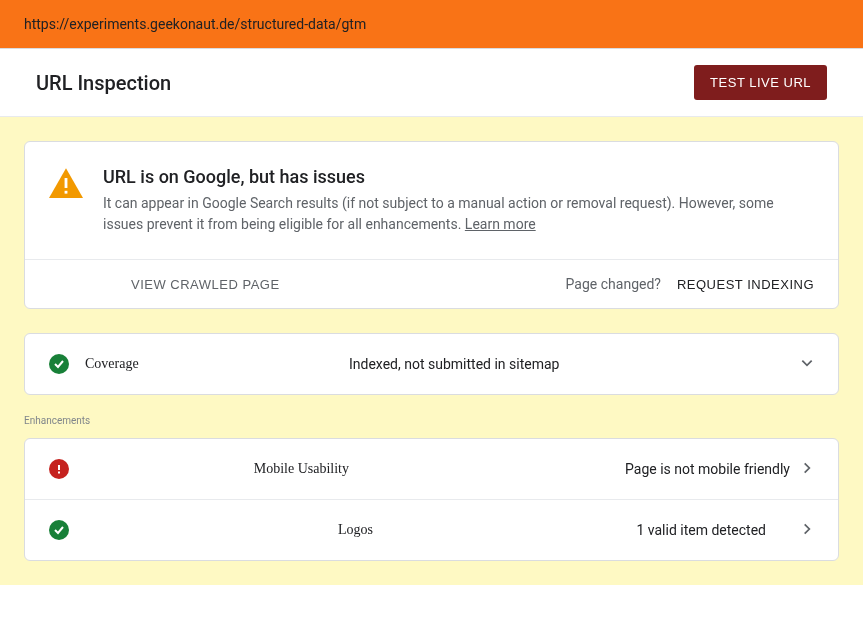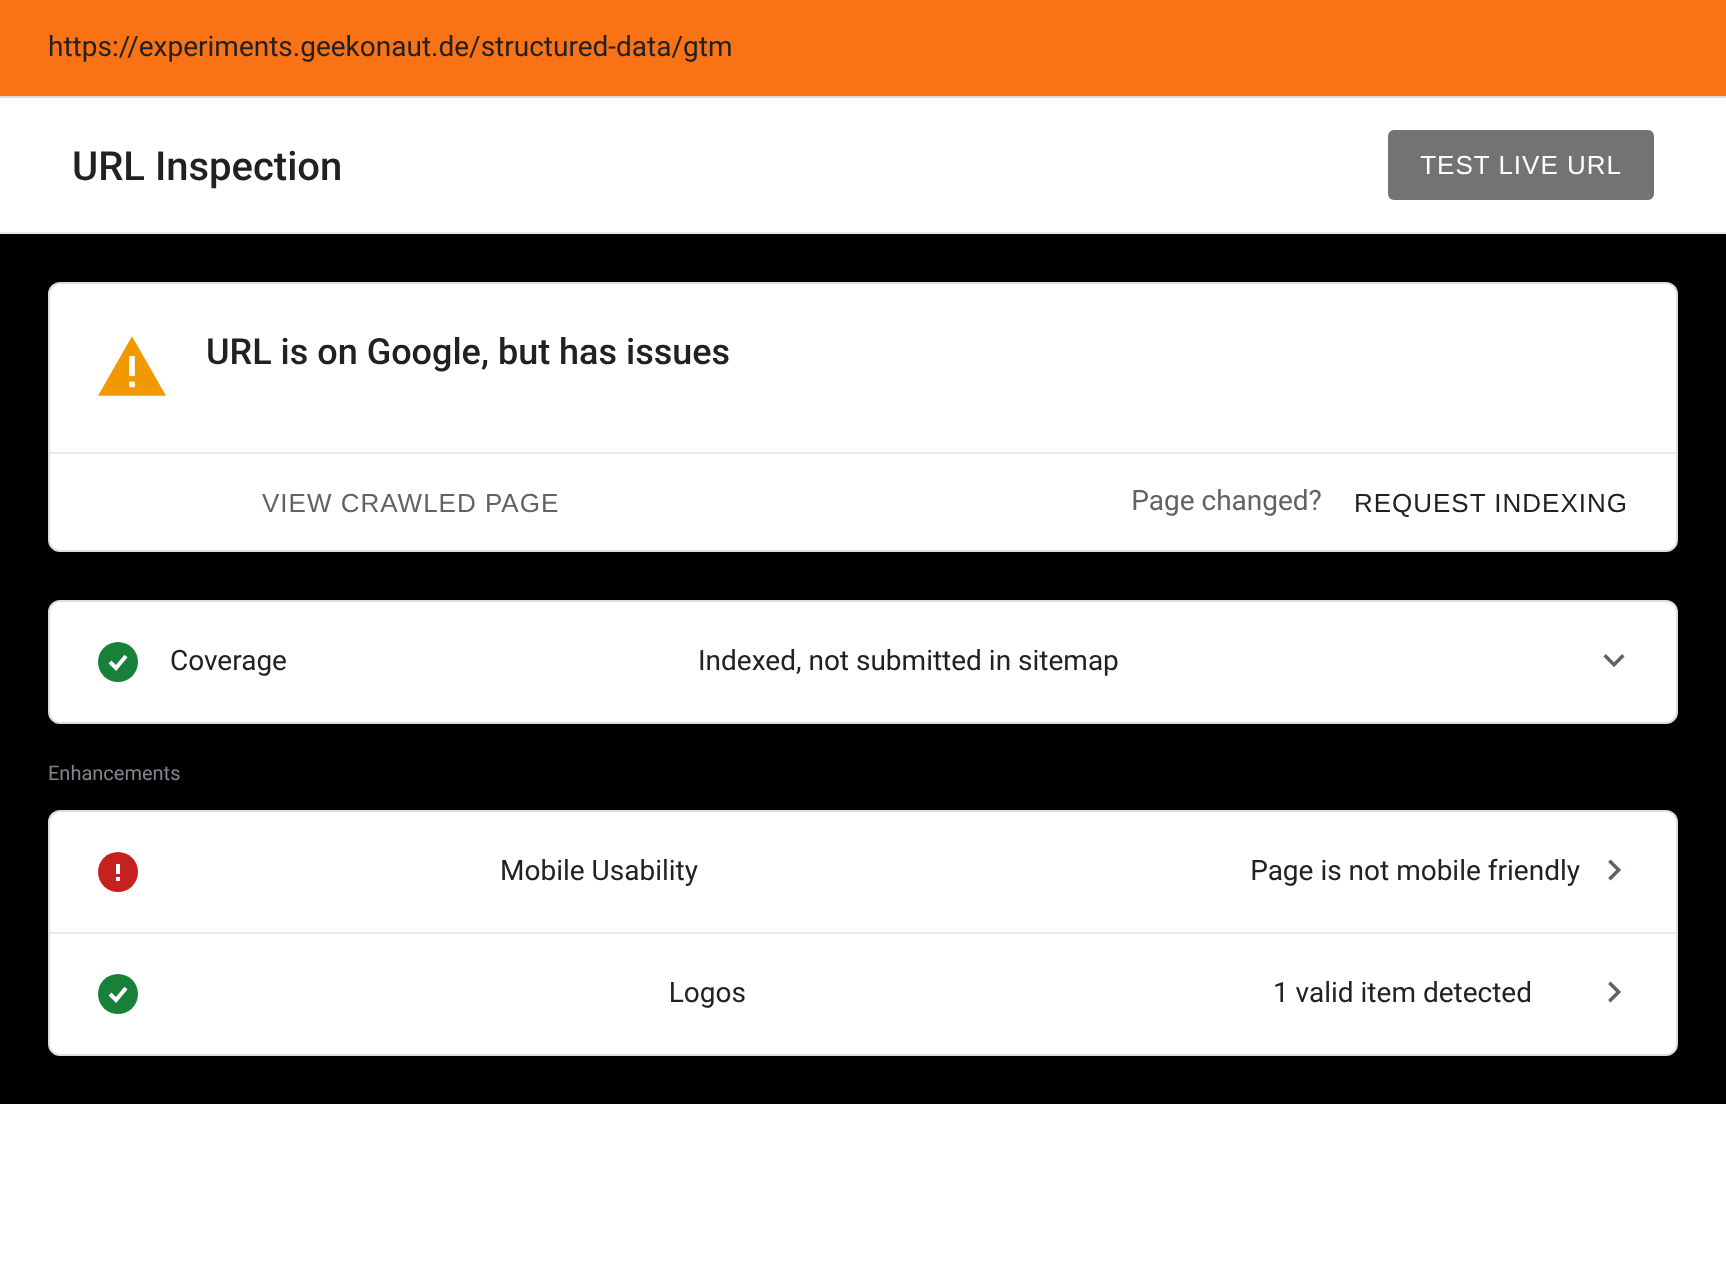--- a/index.html
+++ b/index.html
@@ -28,33 +28,33 @@
       background: #fff;
       box-shadow: 0 1px 2px rgba(0,0,0,0.08);
       border-bottom: 1px solid #e8eaed;
     }
     .page-title {
       font-size: 20px;
       font-weight: 500;
       color: #202124;
     }
     .test-btn {
-      background: #737373;
+      background: #7f1d1d;
       color: #fff;
       border: none;
       padding: 10px 16px;
       font-size: 13px;
       font-weight: 500;
       letter-spacing: 0.5px;
       border-radius: 3px;
       cursor: pointer;
     }
     .content {
       padding: 24px;
-      background: #000000;
+      background: #fef9c3;
     }
     .card {
       background: #fff;
       border: 1px solid #dadce0;
       border-radius: 6px;
       overflow: hidden;
     }
     .card-body {
       padding: 24px 24px 24px 24px;
       display: flex;
@@ -145,20 +145,21 @@
     .row-icon {
       flex-shrink: 0;
       width: 20px;
       height: 20px;
     }
     .row-label {
       width: 264px;
       margin-left: 16px;
       font-size: 14px;
       color: #202124;
+      font-family: Liberation Serif, serif;
     }
     .row-value {
       flex: 1;
       font-size: 14px;
       color: #202124;
     }
     .row-chevron {
       flex-shrink: 0;
       margin-left: 10px;
     }
@@ -199,20 +200,24 @@
     <div class="card-body">
       <div class="warn-icon">
         <svg width="34" height="30" viewBox="0 0 24 21">
             <path d="M12 0 L24 21 L0 21 Z" fill="#f29900"></path>
             <rect x="11" y="7" width="2" height="7" fill="#fff"></rect>
             <rect x="11" y="16" width="2" height="2" fill="#fff"></rect>
           </svg>
       </div>
       <div>
         <div class="card-title">URL is on Google, but has issues</div>
+        <div class="card-desc">
+          <span>It can appear in Google Search results (if not subject to a manual action or removal request). However, some issues prevent it from being eligible for all enhancements.</span>
+          <span class="learn-more">Learn more</span>
+        </div>
       </div>
     </div>
     <div class="card-footer">
       <button class="link-btn">VIEW CRAWLED PAGE</button>
       <div class="footer-right">
         <span class="page-changed">Page changed?</span>
         <button class="request-idx">REQUEST INDEXING</button>
       </div>
     </div>
   </div>

